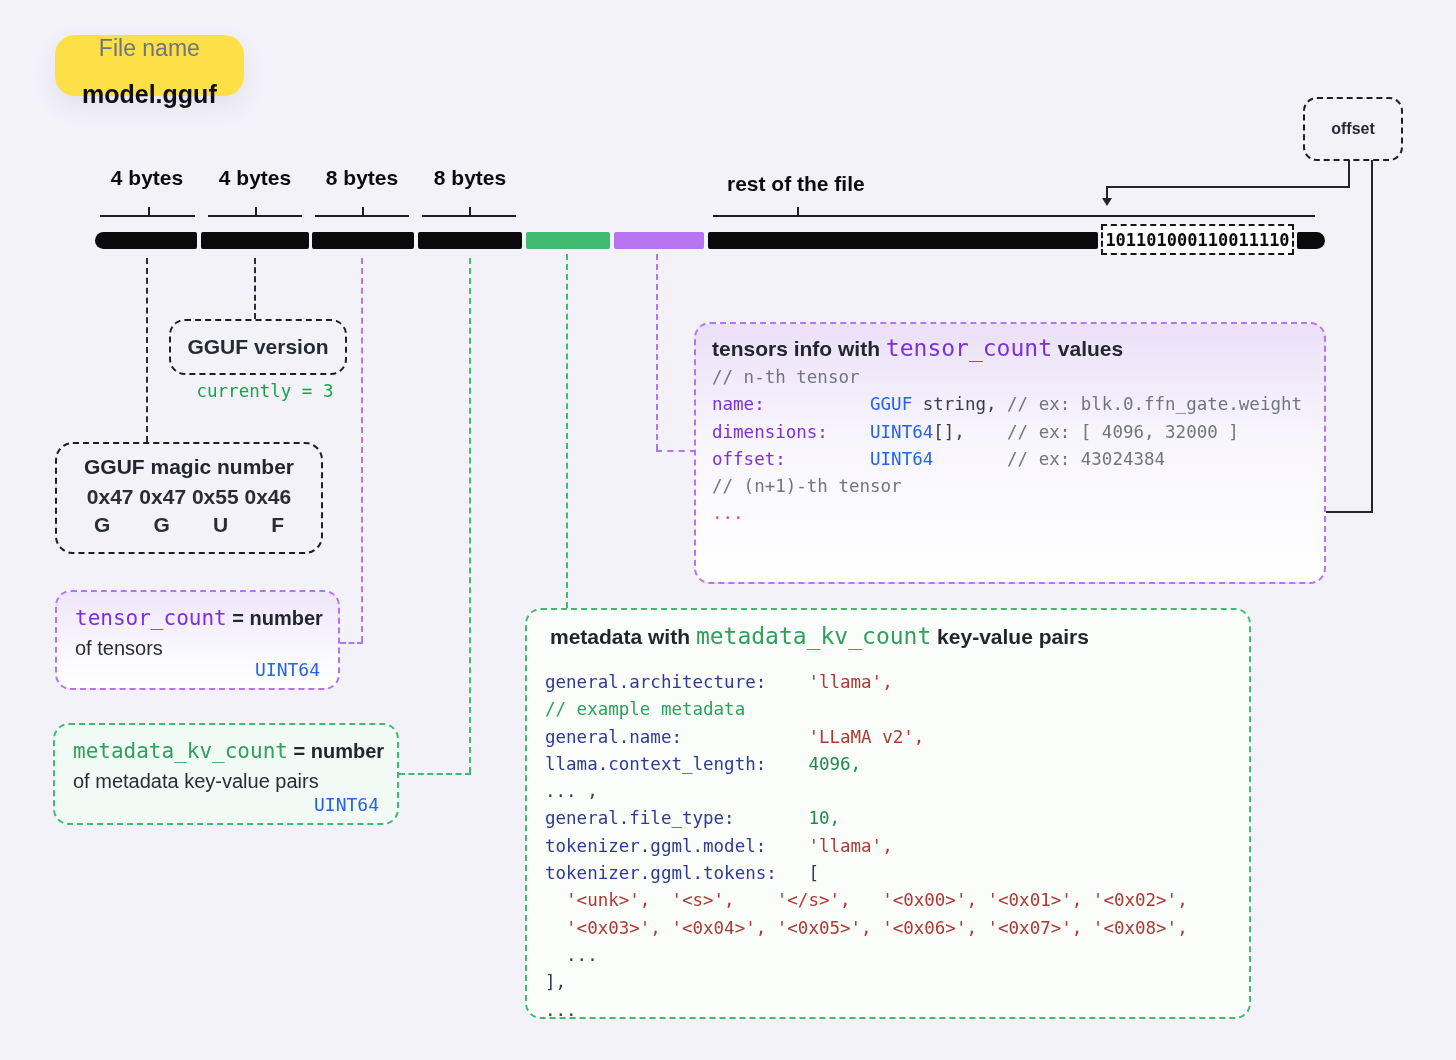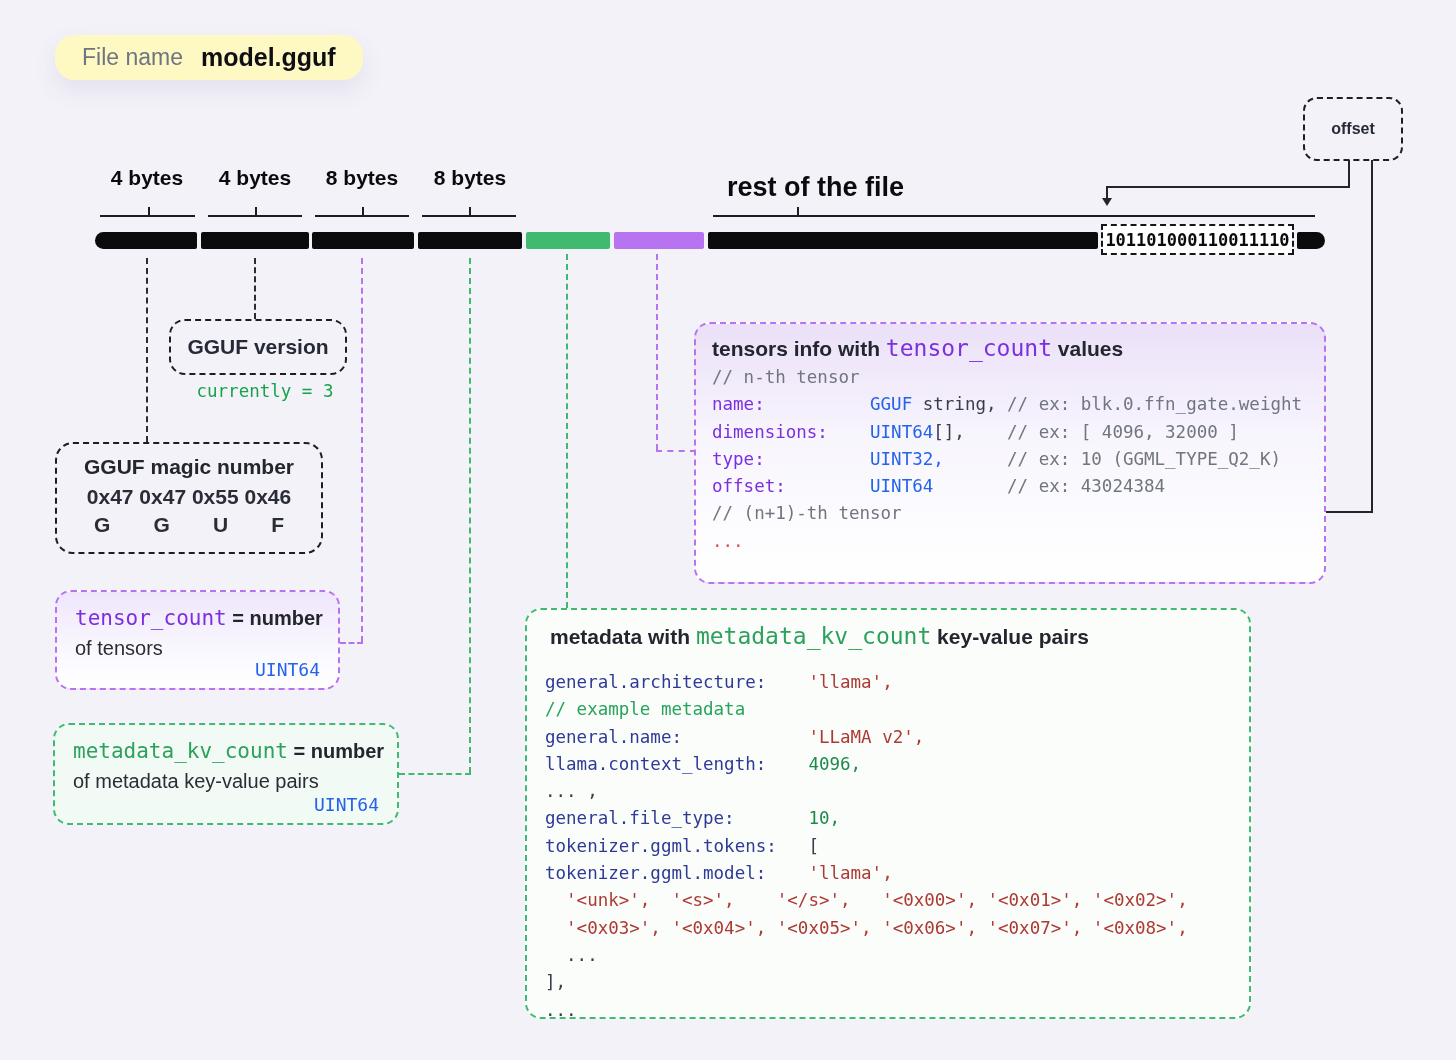--- a/index.html
+++ b/index.html
@@ -1,32 +1,32 @@
 <!DOCTYPE html>
 <html><head>
 <meta charset="utf-8">
 <style>
   html,body{margin:0;padding:0;background:#f3f2f9;}
   .canvas{position:relative;width:1456px;height:1060px;background:#f3f2f9;
           font-family:"Liberation Sans",sans-serif;overflow:hidden;}
   .abs{position:absolute;}
 
   
-  .chip{left:55px;top:35px;height:45px;border-radius:20px;background:#fef9c3;
+  .chip{left:55px;top:35px;height:61px;border-radius:20px;background:#fde047;
         box-shadow:0 10px 24px rgba(90,90,130,.10);display:flex;align-items:center;
-        padding:0 27px;gap:18px;}
+        padding:0 27px;gap:18px;flex-direction:column;}
   .chip-label{font-size:23px;color:#6e7480;}
   .chip-value{font-size:25px;font-weight:700;color:#0e0e14;}
 
   
   .byte-label{top:166px;width:96px;text-align:center;font-size:21px;font-weight:700;color:#0b0b0e;}
   .bracket{top:207px;height:8px;border-bottom:2px solid #1c1e24;}
   .bracket::after{content:"";position:absolute;top:0;left:50%;width:2px;height:8px;background:#1c1e24;}
   .bracket.rest::after{left:14%;}
-  .rest-label{left:727px;top:172px;font-size:27px;font-weight:700;color:#0b0b0e;}
+  .rest-label{left:727px;top:172px;font-size:21px;font-weight:700;color:#0b0b0e;}
 
   
   .seg{top:232px;height:17px;background:#0b0b0e;border-radius:2px;}
   .seg.first{border-radius:9px 2px 2px 9px;}
   .seg.last{border-radius:2px 9px 9px 2px;}
   .seg.green{background:#3fba6e;}
   .seg.purple{background:#b873f0;}
   .binary{left:1101px;top:224px;width:193px;height:31px;background:#ffffff;
           border:2.5px dashed #15161a;box-sizing:border-box;display:flex;align-items:center;
           justify-content:center;font-family:"DejaVu Sans Mono",monospace;font-weight:700;
@@ -178,38 +178,37 @@
     <div class="l2">of metadata key-value pairs</div>
     <div class="utype">UINT64</div>
   </div>
 
   <div class="abs codebox" id="tensors-box">
     <div class="box-title"><span class="p-b">tensors info with </span><span class="p-kp">tensor_count</span><span class="p-b"> values</span></div>
     <div class="code">
         <div class="code-line"><span class="p-co">// n-th tensor</span></div>
         <div class="code-line"><span class="p-kp">name:          </span><span class="p-ty">GGUF</span><span class="p-pl"> string, </span><span class="p-co">// ex: blk.0.ffn_gate.weight</span></div>
         <div class="code-line"><span class="p-kp">dimensions:    </span><span class="p-ty">UINT64</span><span class="p-pl">[],    </span><span class="p-co">// ex: [ 4096, 32000 ]</span></div>
-        <div class="code-line"><span class="p-kp">type:          </span><span class="p-ty">UINT32,</span><span class="p-pl">      </span><span class="p-co">// ex: 10 (GGML_TYPE_Q2_K)</span></div>
         <div class="code-line"><span class="p-kp">offset:        </span><span class="p-ty">UINT64</span><span class="p-pl">       </span><span class="p-co">// ex: 43024384</span></div>
         <div class="code-line"><span class="p-co">// (n+1)-th tensor</span></div>
         <div class="code-line"><span class="p-rd">...</span></div>
       </div>
   </div>
 
   <div class="abs codebox" id="metadata-box">
     <div class="box-title"><span class="p-b">metadata with </span><span class="p-kg">metadata_kv_count</span><span class="p-b"> key-value pairs</span></div>
     <div class="code">
         <div class="code-line"><span class="p-kn">general.architecture:    </span><span class="p-st">'llama',</span></div>
         <div class="code-line"><span class="p-cg">// example metadata</span></div>
         <div class="code-line"><span class="p-kn">general.name:            </span><span class="p-st">'LLaMA v2',</span></div>
         <div class="code-line"><span class="p-kn">llama.context_length:    </span><span class="p-nu">4096,</span></div>
         <div class="code-line"><span class="p-pl">... ,</span></div>
         <div class="code-line"><span class="p-kn">general.file_type:       </span><span class="p-nu">10,</span></div>
+        <div class="code-line"><span class="p-kn">tokenizer.ggml.model:    </span><span class="p-st">'llama',</span></div>
         <div class="code-line"><span class="p-kn">tokenizer.ggml.tokens:   </span><span class="p-pl">[</span></div>
-        <div class="code-line"><span class="p-kn">tokenizer.ggml.model:    </span><span class="p-st">'llama',</span></div>
         <div class="code-line"><span class="p-pl">  </span><span class="p-st">'&lt;unk&gt;',  '&lt;s&gt;',    '&lt;/s&gt;',   '&lt;0x00&gt;', '&lt;0x01&gt;', '&lt;0x02&gt;',</span></div>
         <div class="code-line"><span class="p-pl">  </span><span class="p-st">'&lt;0x03&gt;', '&lt;0x04&gt;', '&lt;0x05&gt;', '&lt;0x06&gt;', '&lt;0x07&gt;', '&lt;0x08&gt;',</span></div>
         <div class="code-line"><span class="p-pl">  ...</span></div>
         <div class="code-line"><span class="p-pl">],</span></div>
         <div class="code-line"><span class="p-pl">...</span></div>
       </div>
   </div>
 
 </div>
 

